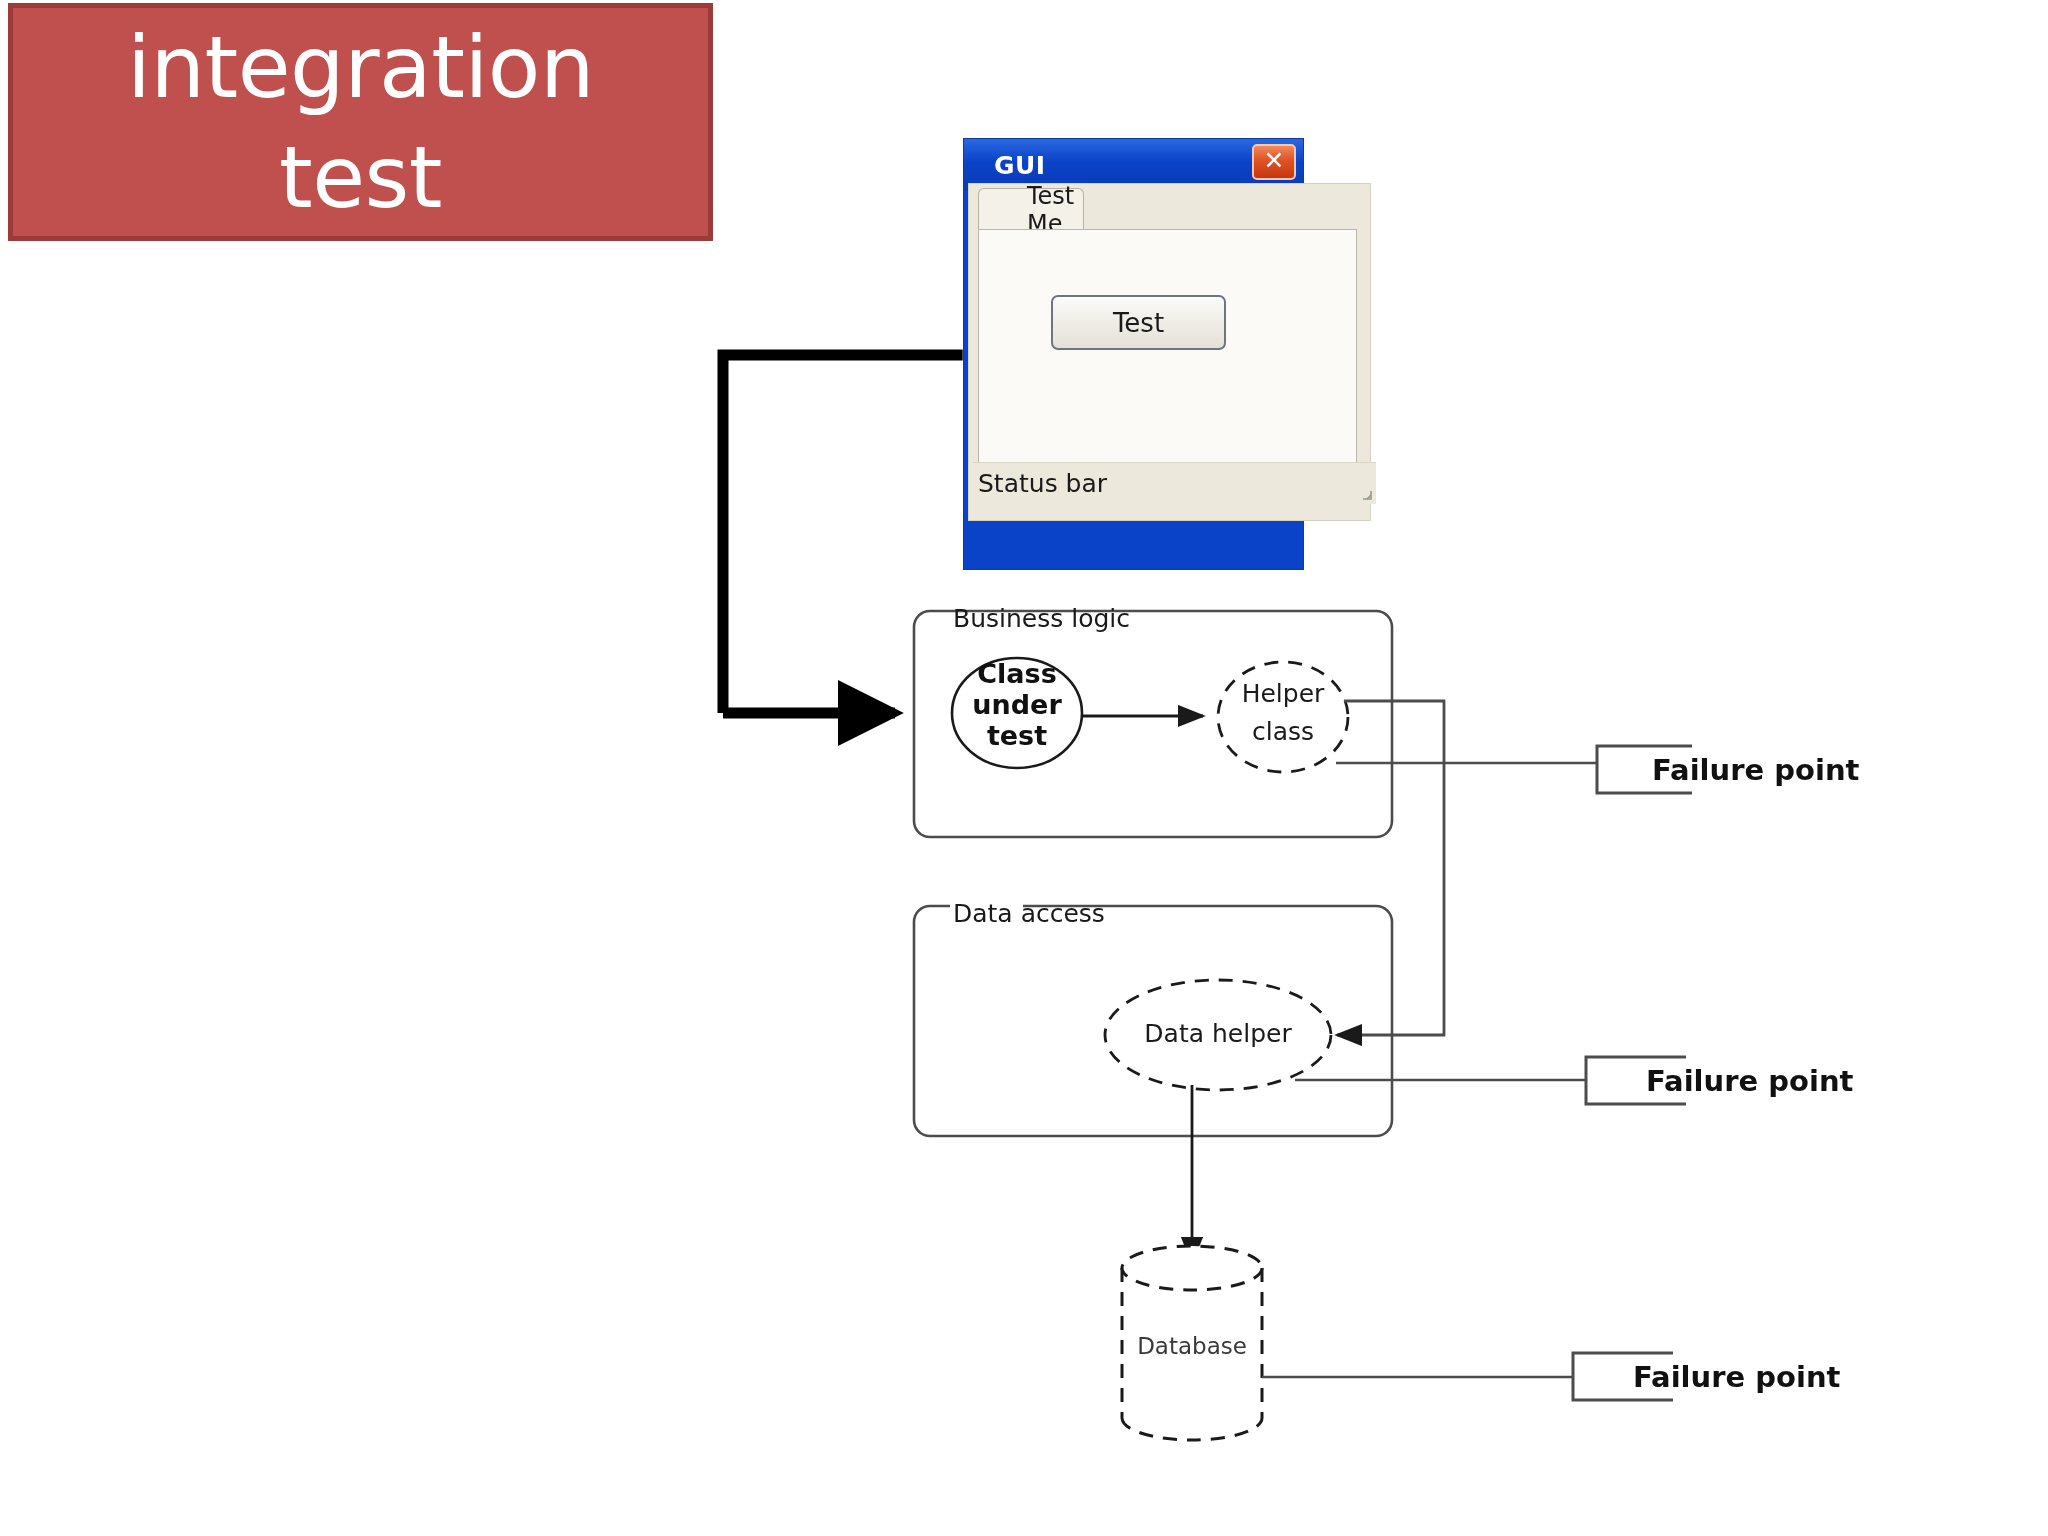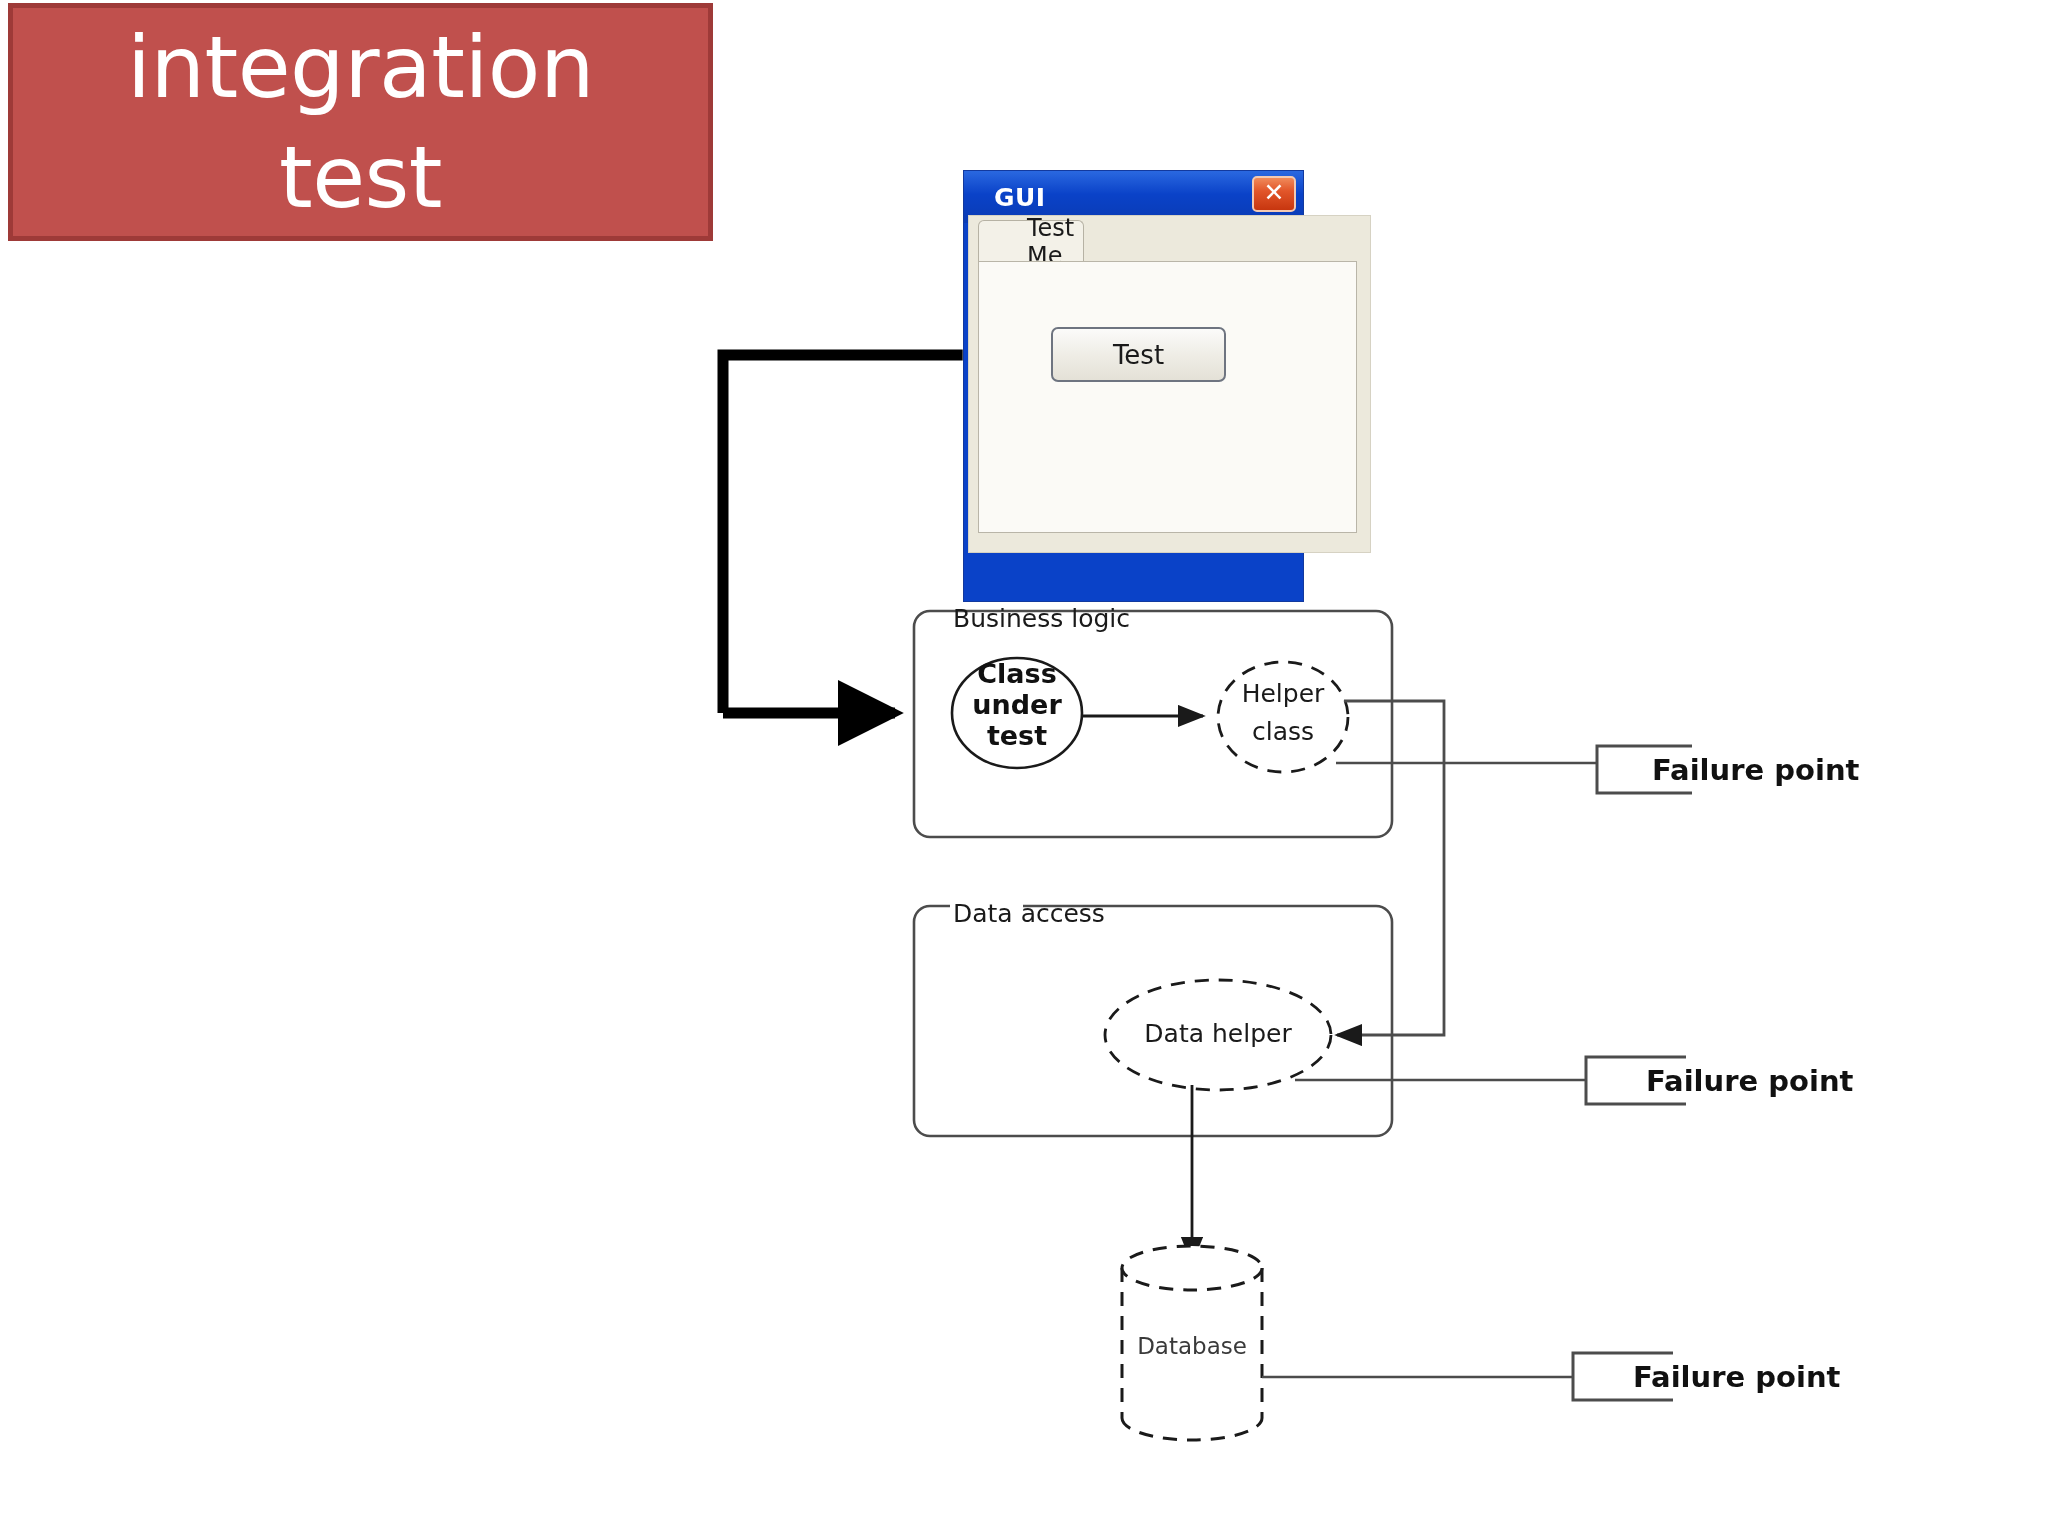--- a/index.html
+++ b/index.html
@@ -45,21 +45,20 @@
 
   
   #gui-window {
     position: absolute;
     left: 963px; top: 138px;
     width: 341px; height: 432px;
     background: #0A42C8;
     border: 1px solid #12399E;
     box-sizing: border-box;
     box-shadow: 0 0 0 1px rgba(255,255,255,0.3);
-    margin-top: 32px;
   }
   #gui-titlebar {
     position: absolute;
     left: 0; top: 0;
     width: 100%; height: 52px;
     background: linear-gradient(180deg,#2A68E0 0%, #0A42C8 45%, #0A3BB4 100%);
     box-sizing: border-box;
   }
   #gui-title-text {
     position: absolute;
@@ -291,15 +290,22 @@
     <div id="gui-tab">
       <span id="gui-tab-label">Test Me</span>
     </div>
 
     <div id="gui-tabpanel">
       <div id="gui-test-button">
         <span id="gui-test-button-label">Test</span>
       </div>
     </div>
 
+    <div id="gui-statusbar">
+      <span id="gui-statusbar-label">Status bar</span>
+      <svg id="gui-resize-grip" viewBox="0 0 16 16" xmlns="http://www.w3.org/2000/svg">
+        <path d="M14,6 L14,14 L6,14" fill="none" stroke="#9A9685" stroke-width="1.6"></path>
+        <path d="M14,10 L10,14" stroke="#9A9685" stroke-width="1.6"></path>
+      </svg>
+    </div>
 
   </div>
 </div>
 
 </body></html>

